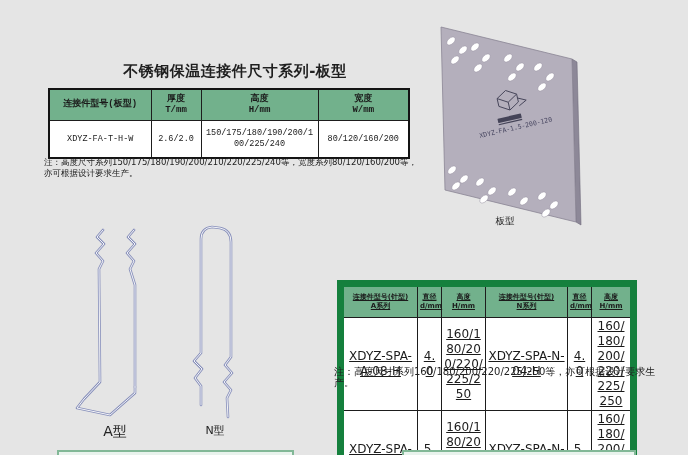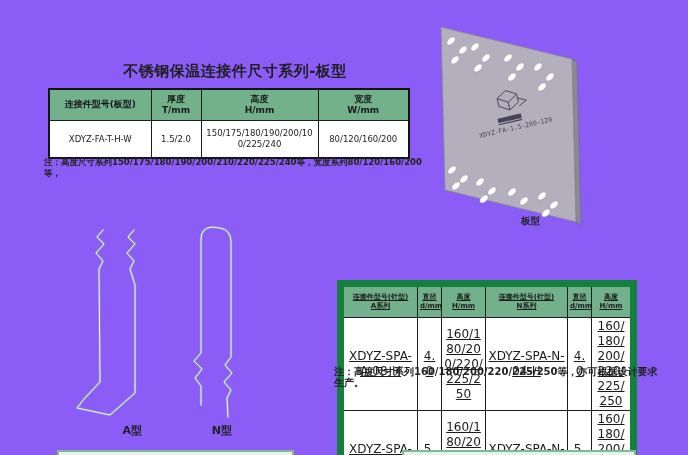--- a/index.html
+++ b/index.html
@@ -1,45 +1,45 @@
 <!DOCTYPE html>
 <html><head>
 <meta charset="utf-8">
 <style>
   html,body{margin:0;padding:0;background:#ffffff;}
   #page{
-    position:relative;width:688px;height:455px;background:#8b5cf6;overflow:hidden;
+    position:relative;width:688px;height:455px;background:#e5e5e5;overflow:hidden;
     font-family:"DejaVu Sans","Liberation Sans",sans-serif;color:#1b1b1b;
   }
   .abs{position:absolute;}
   
   .sec-title{font-weight:bold;color:#1f1f1f;text-align:center;letter-spacing:0.5px;}
   #plate-title{left:48px;top:62px;width:374px;font-size:15px;}
   #pin-title{left:350px;top:260px;width:310px;font-size:13px;}
   
   table.spec{border-collapse:collapse;table-layout:fixed;background:#fff;}
   table.spec th,table.spec td{
     border:1px solid #1d1d1d;text-align:center;vertical-align:middle;
     padding:1px 2px;word-break:break-all;line-height:1.25;
   }
   table.spec th{background:#72b18c;font-weight:bold;white-space:pre-line;word-break:keep-all;}
-  #plate-table{left:48px;top:88px;width:360px;border:2px solid #141414;}
+  #plate-table{left:48px;top:88px;width:360px;border:2px solid #141414;font-family:Liberation Mono, monospace;}
   #plate-table th{height:28px;font-size:9px;}
   #plate-table td{height:34px;font-size:8.5px;}
   #pin-table{left:337px;top:280px;width:293px;border:7px solid #15803d;text-decoration:underline;}
   #pin-table th{height:28px;font-size:7px;}
   #pin-table td{height:22px;font-size:12px;}
   
-  .note{font-size:8.5px;line-height:11px;color:#222;font-weight:bold;}
+  .note{font-size:8.5px;line-height:11px;color:#222;}
   #plate-note{left:44px;top:157px;width:380px;}
   #pin-note{left:334px;top:366px;width:330px;font-size:10px;}
   
-  .caption{font-weight:bold;color:#222;text-align:right;}
+  .caption{font-weight:normal;color:#222;text-align:center;}
   #plate-caption{left:470px;top:215px;width:70px;font-size:9.5px;}
-  #caption-a{left:108px;top:423px;width:34px;font-size:11px;}
+  #caption-a{left:98px;top:423px;width:34px;font-size:14px;}
   #caption-n{left:198px;top:423px;width:34px;font-size:11px;}
   
   .next-box{border:2px solid #82b897;background:#e9f3ed;height:14px;}
   #next-box-left{left:57px;top:450px;width:233px;}
   #next-box-right{left:402px;top:450px;width:230px;}
 </style>
 </head>
 <body>
 
 <div id="page">
@@ -58,29 +58,30 @@
       <th>连接件型号(板型)</th>
       <th>厚度
 T/mm</th>
       <th>高度
 H/mm</th>
       <th>宽度
 W/mm</th>
     </tr>
     <tr>
       <td>XDYZ-FA-T-H-W</td>
-      <td>1.5/2.0</td>
+      <td>2.6/2.0</td>
       <td>150/175/180/190/200/100/225/240</td>
       <td>80/120/160/200</td>
     </tr>
   </tbody>
     </table>
 
   <div class="abs note" id="plate-note">
     <div>注：高度尺寸系列150/175/180/190/200/210/220/225/240等，宽度系列80/120/160/200等，</div>
+    <div>亦可根据设计要求生产。</div>
   </div>
 
   <svg class="abs" style="left:430px;top:20px;" width="160" height="210" viewBox="0 0 160 210">
 
     <polygon points="142,39 147,42 151,205 146,202" fill="#8d8898" stroke="#6f6a7a" stroke-width="0.6"></polygon>
 
     <polygon points="11,7 142,39 146,202 15,170" fill="#b4afbc" stroke="#8a8594" stroke-width="0.8"></polygon>
 
     <g fill="#ffffff" stroke="#9a95a3" stroke-width="0.5">
       <ellipse cx="21" cy="21" rx="5" ry="3" transform="rotate(-42 21 21)"></ellipse>

